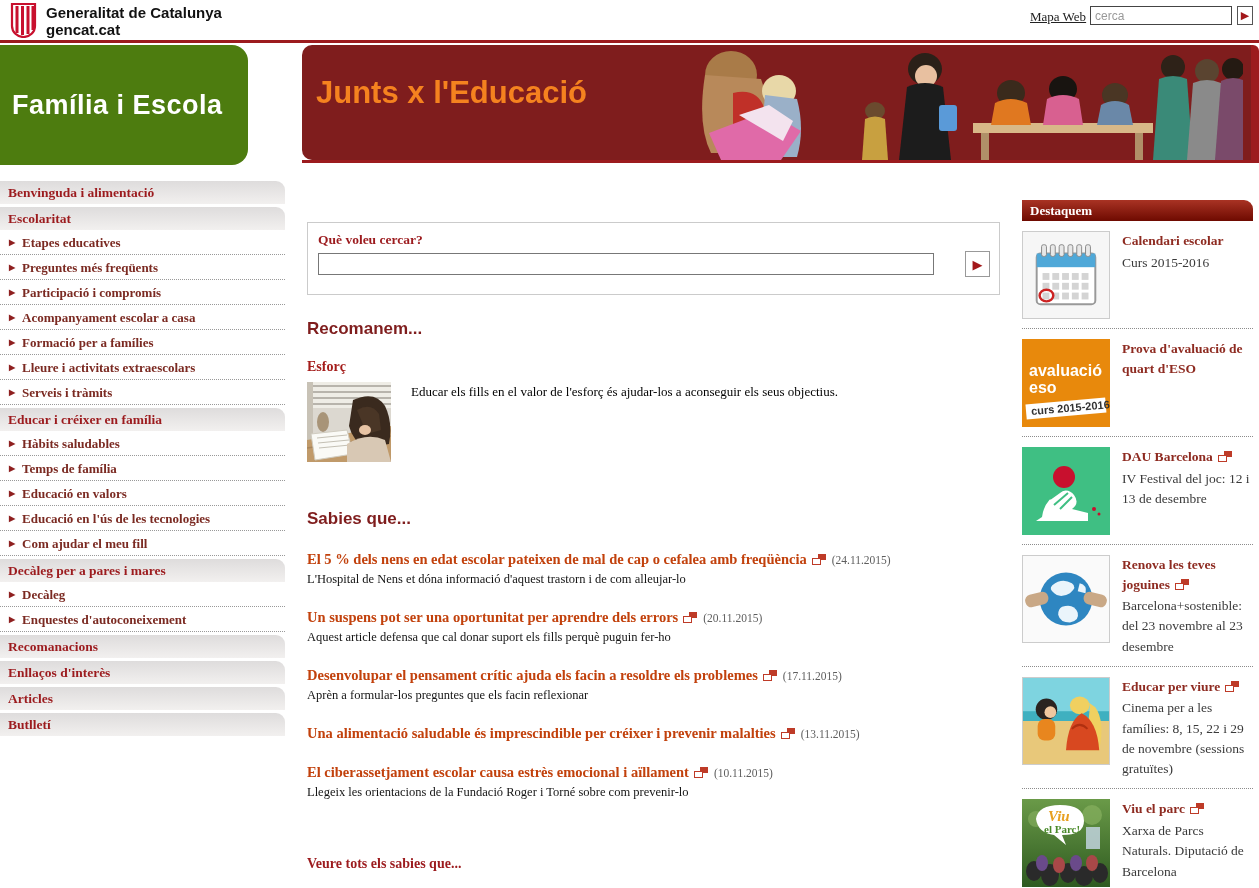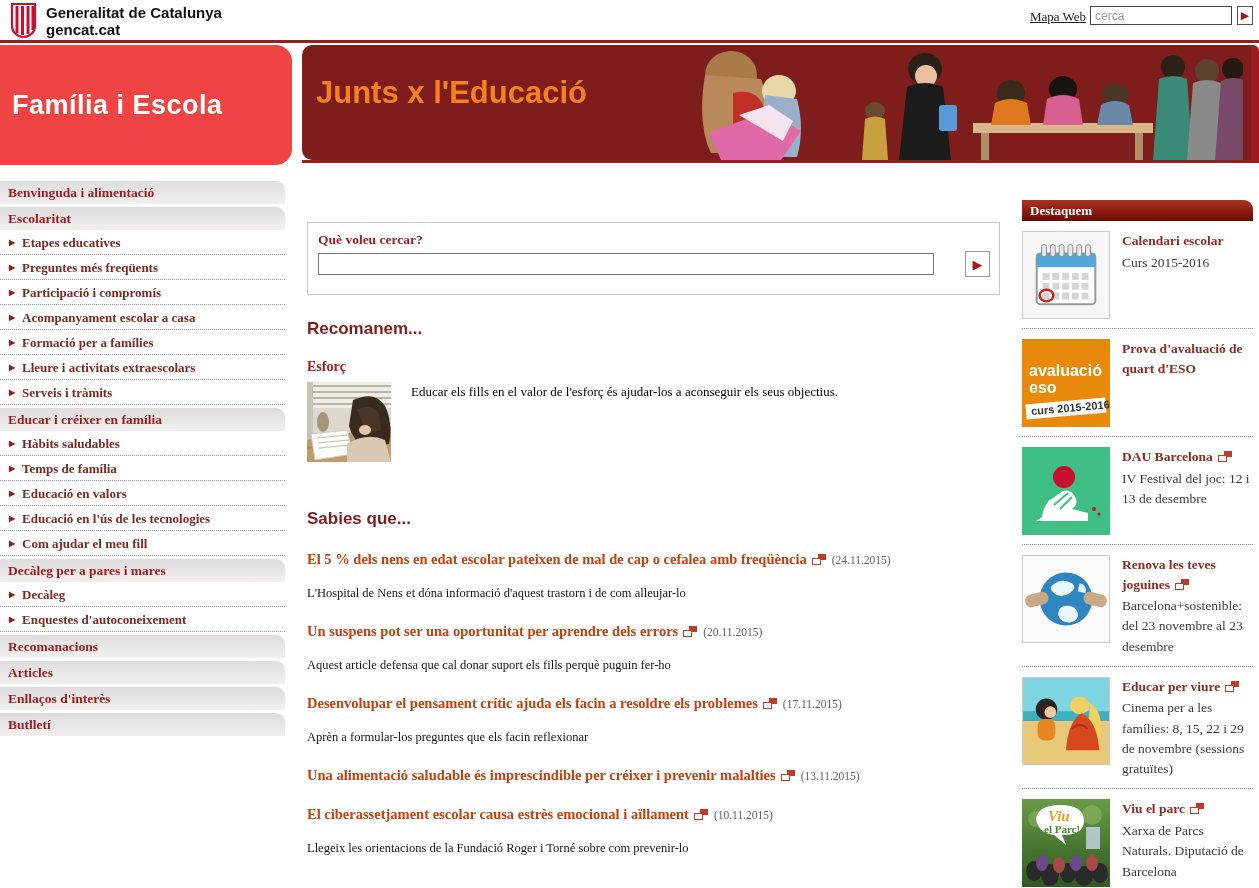--- a/index.html
+++ b/index.html
@@ -12,21 +12,21 @@
   #logo-text { margin-left:9px; font-weight:bold; font-size:15px; line-height:17px; color:#111; }
   #mapa-web { position:absolute; left:1030px; top:9px; font-family:"Liberation Serif", serif; font-size:13px; color:#222; text-decoration:underline; cursor:pointer; }
   #top-search-input { position:absolute; left:1090px; top:6px; width:142px; height:19px; border:1px solid #444; font-size:12px; padding:3px 4px; color:#333; }
   #top-search-input::placeholder { color:#999; }
   .arrow-btn { background:#fff; border:1px solid #999; display:flex; align-items:center; justify-content:center; cursor:pointer; }
   .arrow-glyph { color:#A3181A; font-size:11px; line-height:1; }
   #top-search-btn { position:absolute; left:1237px; top:6px; width:16px; height:19px; border:1px solid #555; }
   #top-rule { position:absolute; left:0; top:40px; width:1259px; height:3px; background:#9C1B1E; }
 
   
-  #orange-box { position:absolute; left:0; top:45px; width:292px; height:120px; background:#ef4444; border-radius:0 16px 16px 0; display:flex; align-items:center; }
+  #orange-box { position:absolute; left:0; top:45px; width:248px; height:120px; background:#4d7c0f; border-radius:0 16px 16px 0; display:flex; align-items:center; }
   #orange-box .t { color:#fff; font-weight:bold; font-size:27px; padding-left:12px; letter-spacing:0.5px; }
 
   #left-menu { position:absolute; left:0; top:178px; width:285px; }
   .side-header { height:23px; line-height:23px; margin-top:3px; padding-left:8px;
     background:linear-gradient(#DEDCDC,#F2F0EF); border-radius:0 9px 0 0;
     font-family:"Liberation Serif", serif; font-weight:bold; font-size:13.5px; color:#9C1B1E; cursor:pointer; }
   .side-item { position:relative; height:25px; line-height:25px; padding-left:22px;
     border-bottom:1px dotted #999; font-family:"Liberation Serif", serif; font-weight:bold;
     font-size:13px; color:#7B2A22; cursor:pointer; }
   .side-item .tri { position:absolute; left:9px; top:0; font-size:8px; color:#8E1F1F; }
@@ -51,21 +51,21 @@
   #recomanem-heading { margin-top:24px; }
   #esforc-title { margin-top:20px; font-family:"Liberation Serif", serif; font-weight:bold; font-size:14px; color:#A41D1B; }
   #esforc-row { margin-top:7px; display:flex; }
   #esforc-text { margin-left:20px; padding-top:2px; font-family:"Liberation Serif", serif; font-size:13px; color:#000; }
 
   #sabies-heading { margin-top:47px; }
   .article { margin-top:21px; }
   .article .title-line { font-family:"Liberation Serif", serif; }
   .article .a-title { font-weight:bold; font-size:14.5px; color:#c2410c; cursor:pointer; }
   .article .a-date { font-size:11.5px; color:#5E5E5E; margin-left:6px; }
-  .article .a-desc { margin-top:18px; font-family:"Liberation Serif", serif; font-size:12.5px; color:#141414; }
+  .article .a-desc { margin-top:4px; font-family:"Liberation Serif", serif; font-size:12.5px; color:#141414; }
   #see-all { margin-top:56px; font-family:"Liberation Serif", serif; font-weight:bold; font-size:14px; color:#9C1B1E; cursor:pointer; }
 
   .ext-icon { position:relative; display:inline-block; width:14px; height:11px; margin-left:5px; vertical-align:-1px; }
   .ext-icon::before { content:""; position:absolute; right:0; top:0; width:8px; height:6px; background:#BE3B28; }
   .ext-icon::after { content:""; position:absolute; left:0; bottom:0; width:7px; height:5px; background:#fff; border:1.5px solid #BE3B28; }
 
   
   #destaquem { position:absolute; left:1022px; top:200px; width:231px; }
   #destaquem-header { height:21px; line-height:21px; padding-left:8px; color:#fff;
     font-family:"Liberation Serif", serif; font-weight:bold; font-size:13px;
@@ -120,22 +120,22 @@
   <div class="side-header">Educar i créixer en família</div>
   <div class="side-item"><span class="tri">▶</span><span>Hàbits saludables</span></div>
   <div class="side-item"><span class="tri">▶</span><span>Temps de família</span></div>
   <div class="side-item"><span class="tri">▶</span><span>Educació en valors</span></div>
   <div class="side-item"><span class="tri">▶</span><span>Educació en l'ús de les tecnologies</span></div>
   <div class="side-item"><span class="tri">▶</span><span>Com ajudar el meu fill</span></div>
   <div class="side-header">Decàleg per a pares i mares</div>
   <div class="side-item"><span class="tri">▶</span><span>Decàleg</span></div>
   <div class="side-item"><span class="tri">▶</span><span>Enquestes d'autoconeixement</span></div>
   <div class="side-header">Recomanacions</div>
+  <div class="side-header">Enllaços d'interès</div>
   <div class="side-header">Articles</div>
-  <div class="side-header">Enllaços d'interès</div>
   <div class="side-header">Butlletí</div>
 </nav>
 
 <div id="banner">
   <div id="banner-white">
     <svg id="banner-photo" width="760" height="115" viewBox="0 0 760 115">
 
       <ellipse cx="248" cy="30" rx="26" ry="24" fill="#A97B48"></ellipse>
       <path d="M222 30 q-8 50 6 78 h52 q12 -34 -2 -74 Z" fill="#B8895A"></path>
       <path d="M250 48 q26 -6 32 18 l6 49 h-38 Z" fill="#C03028"></path>

